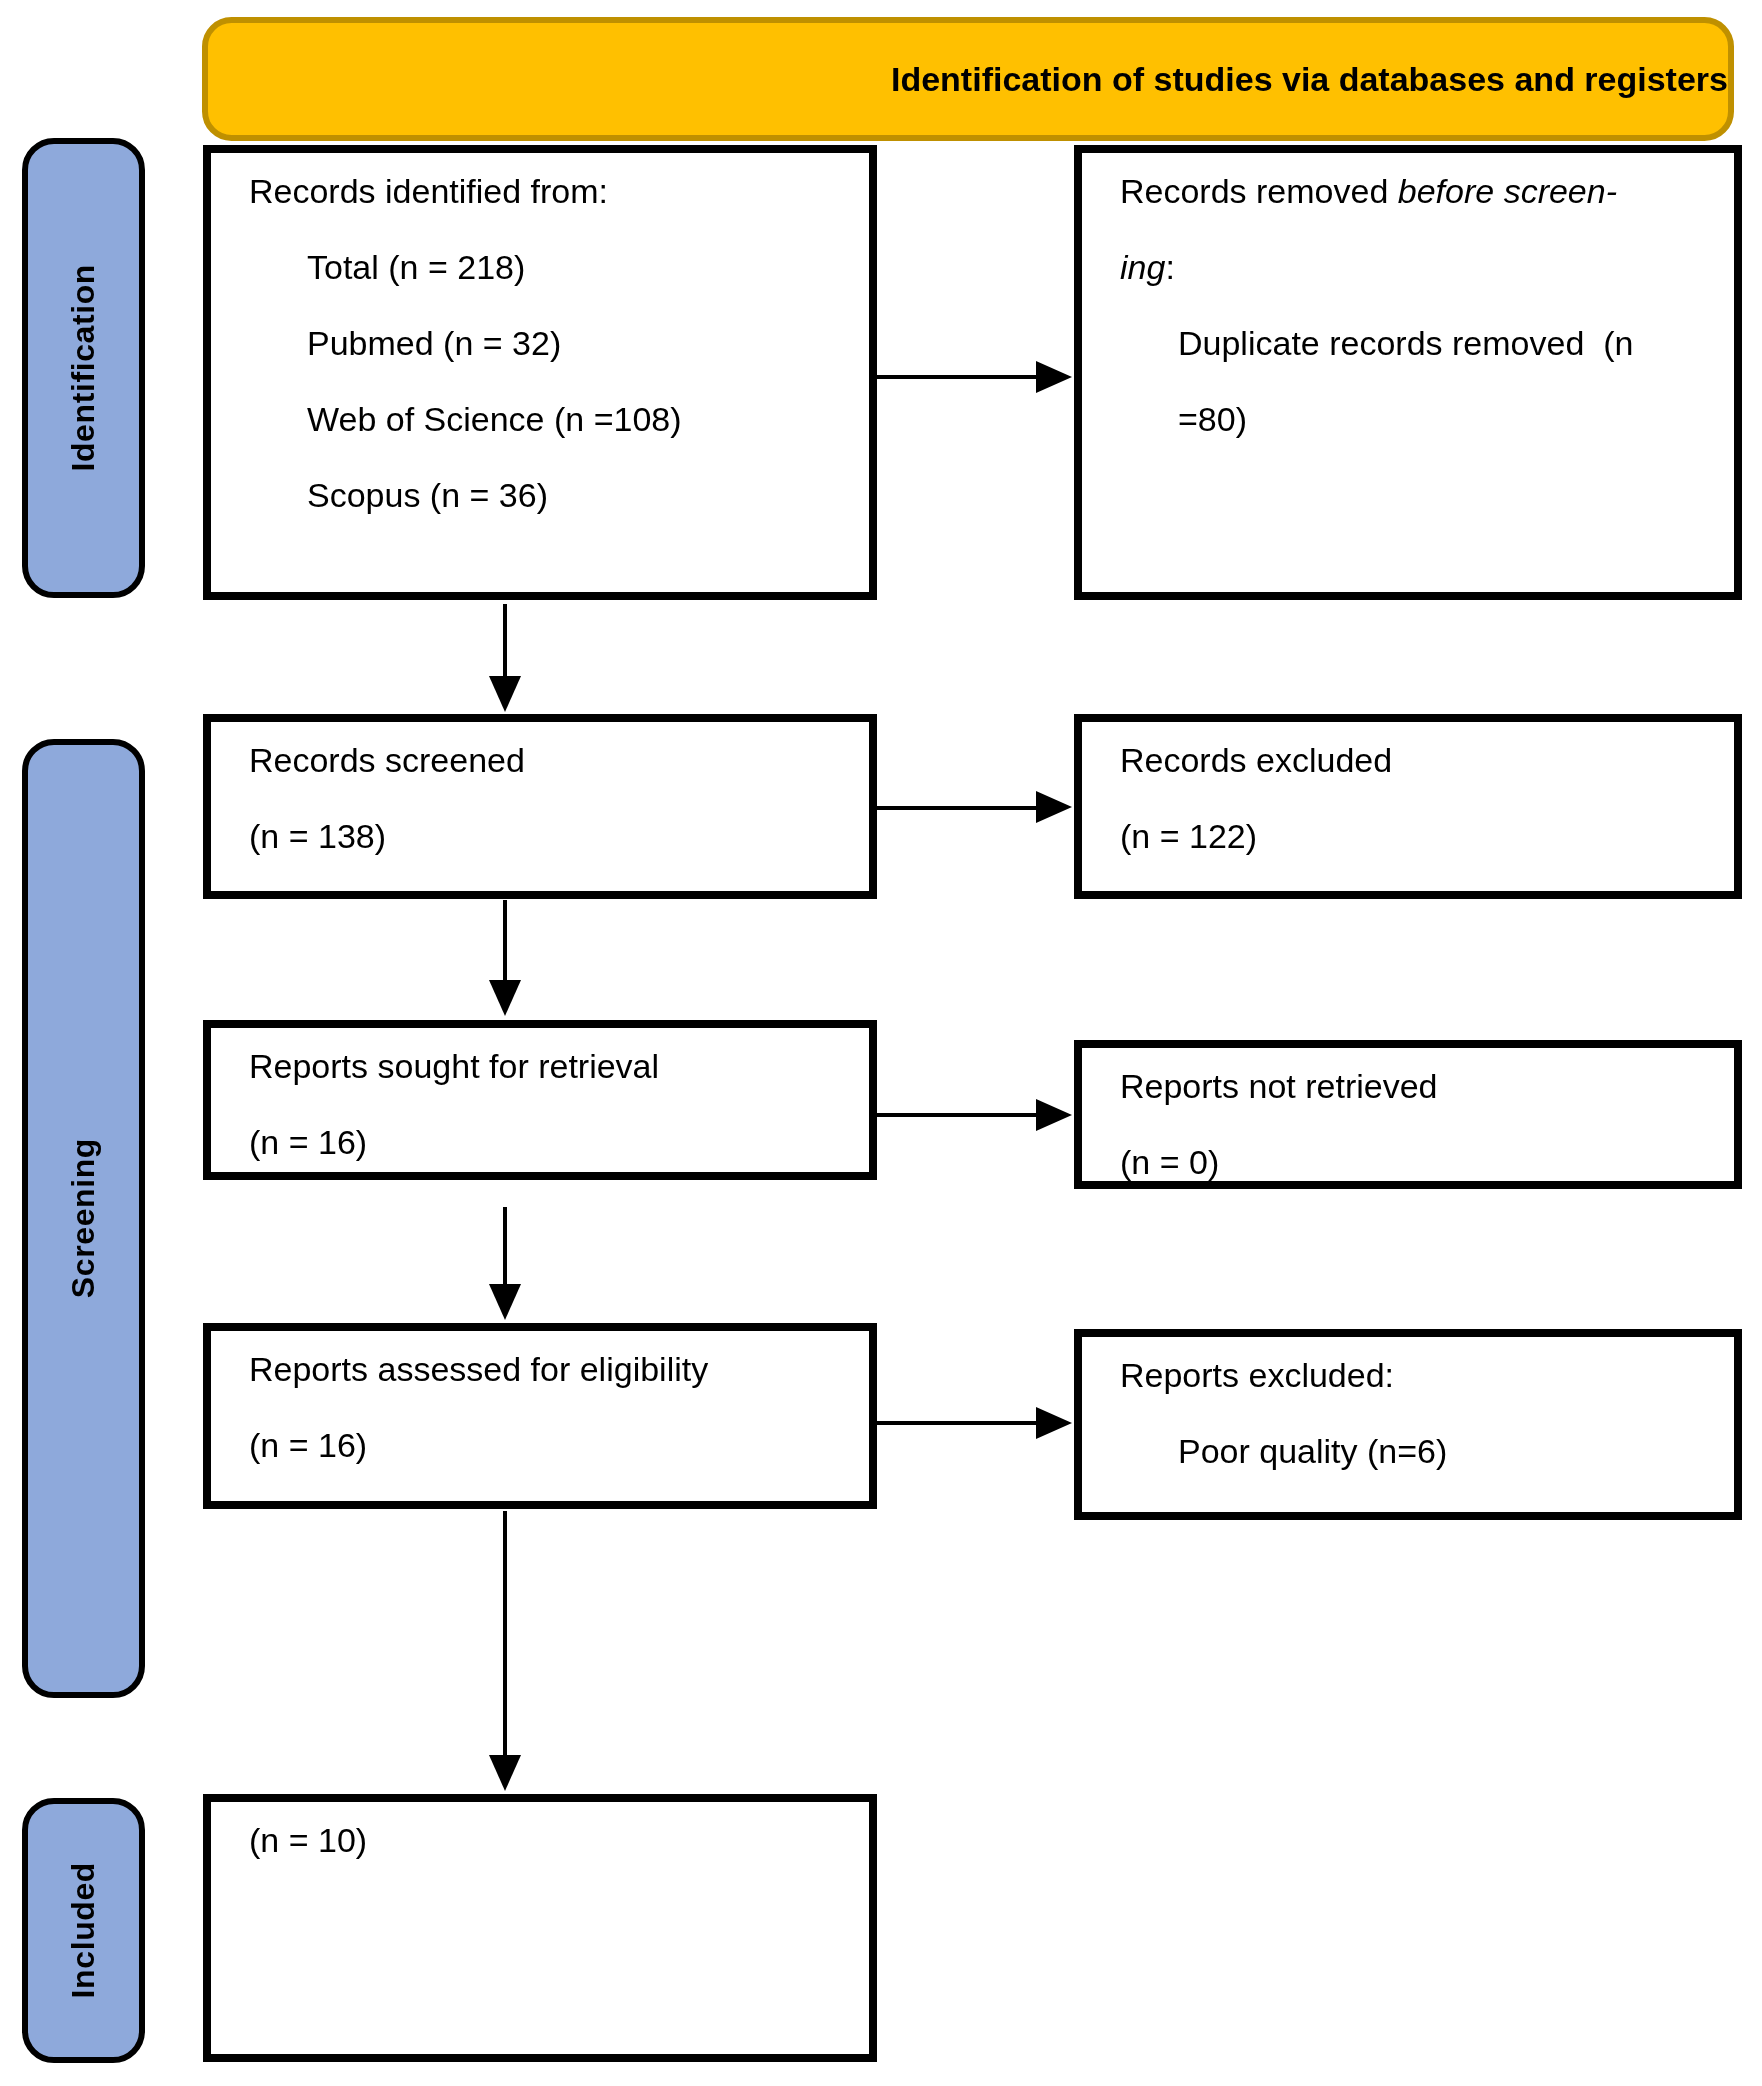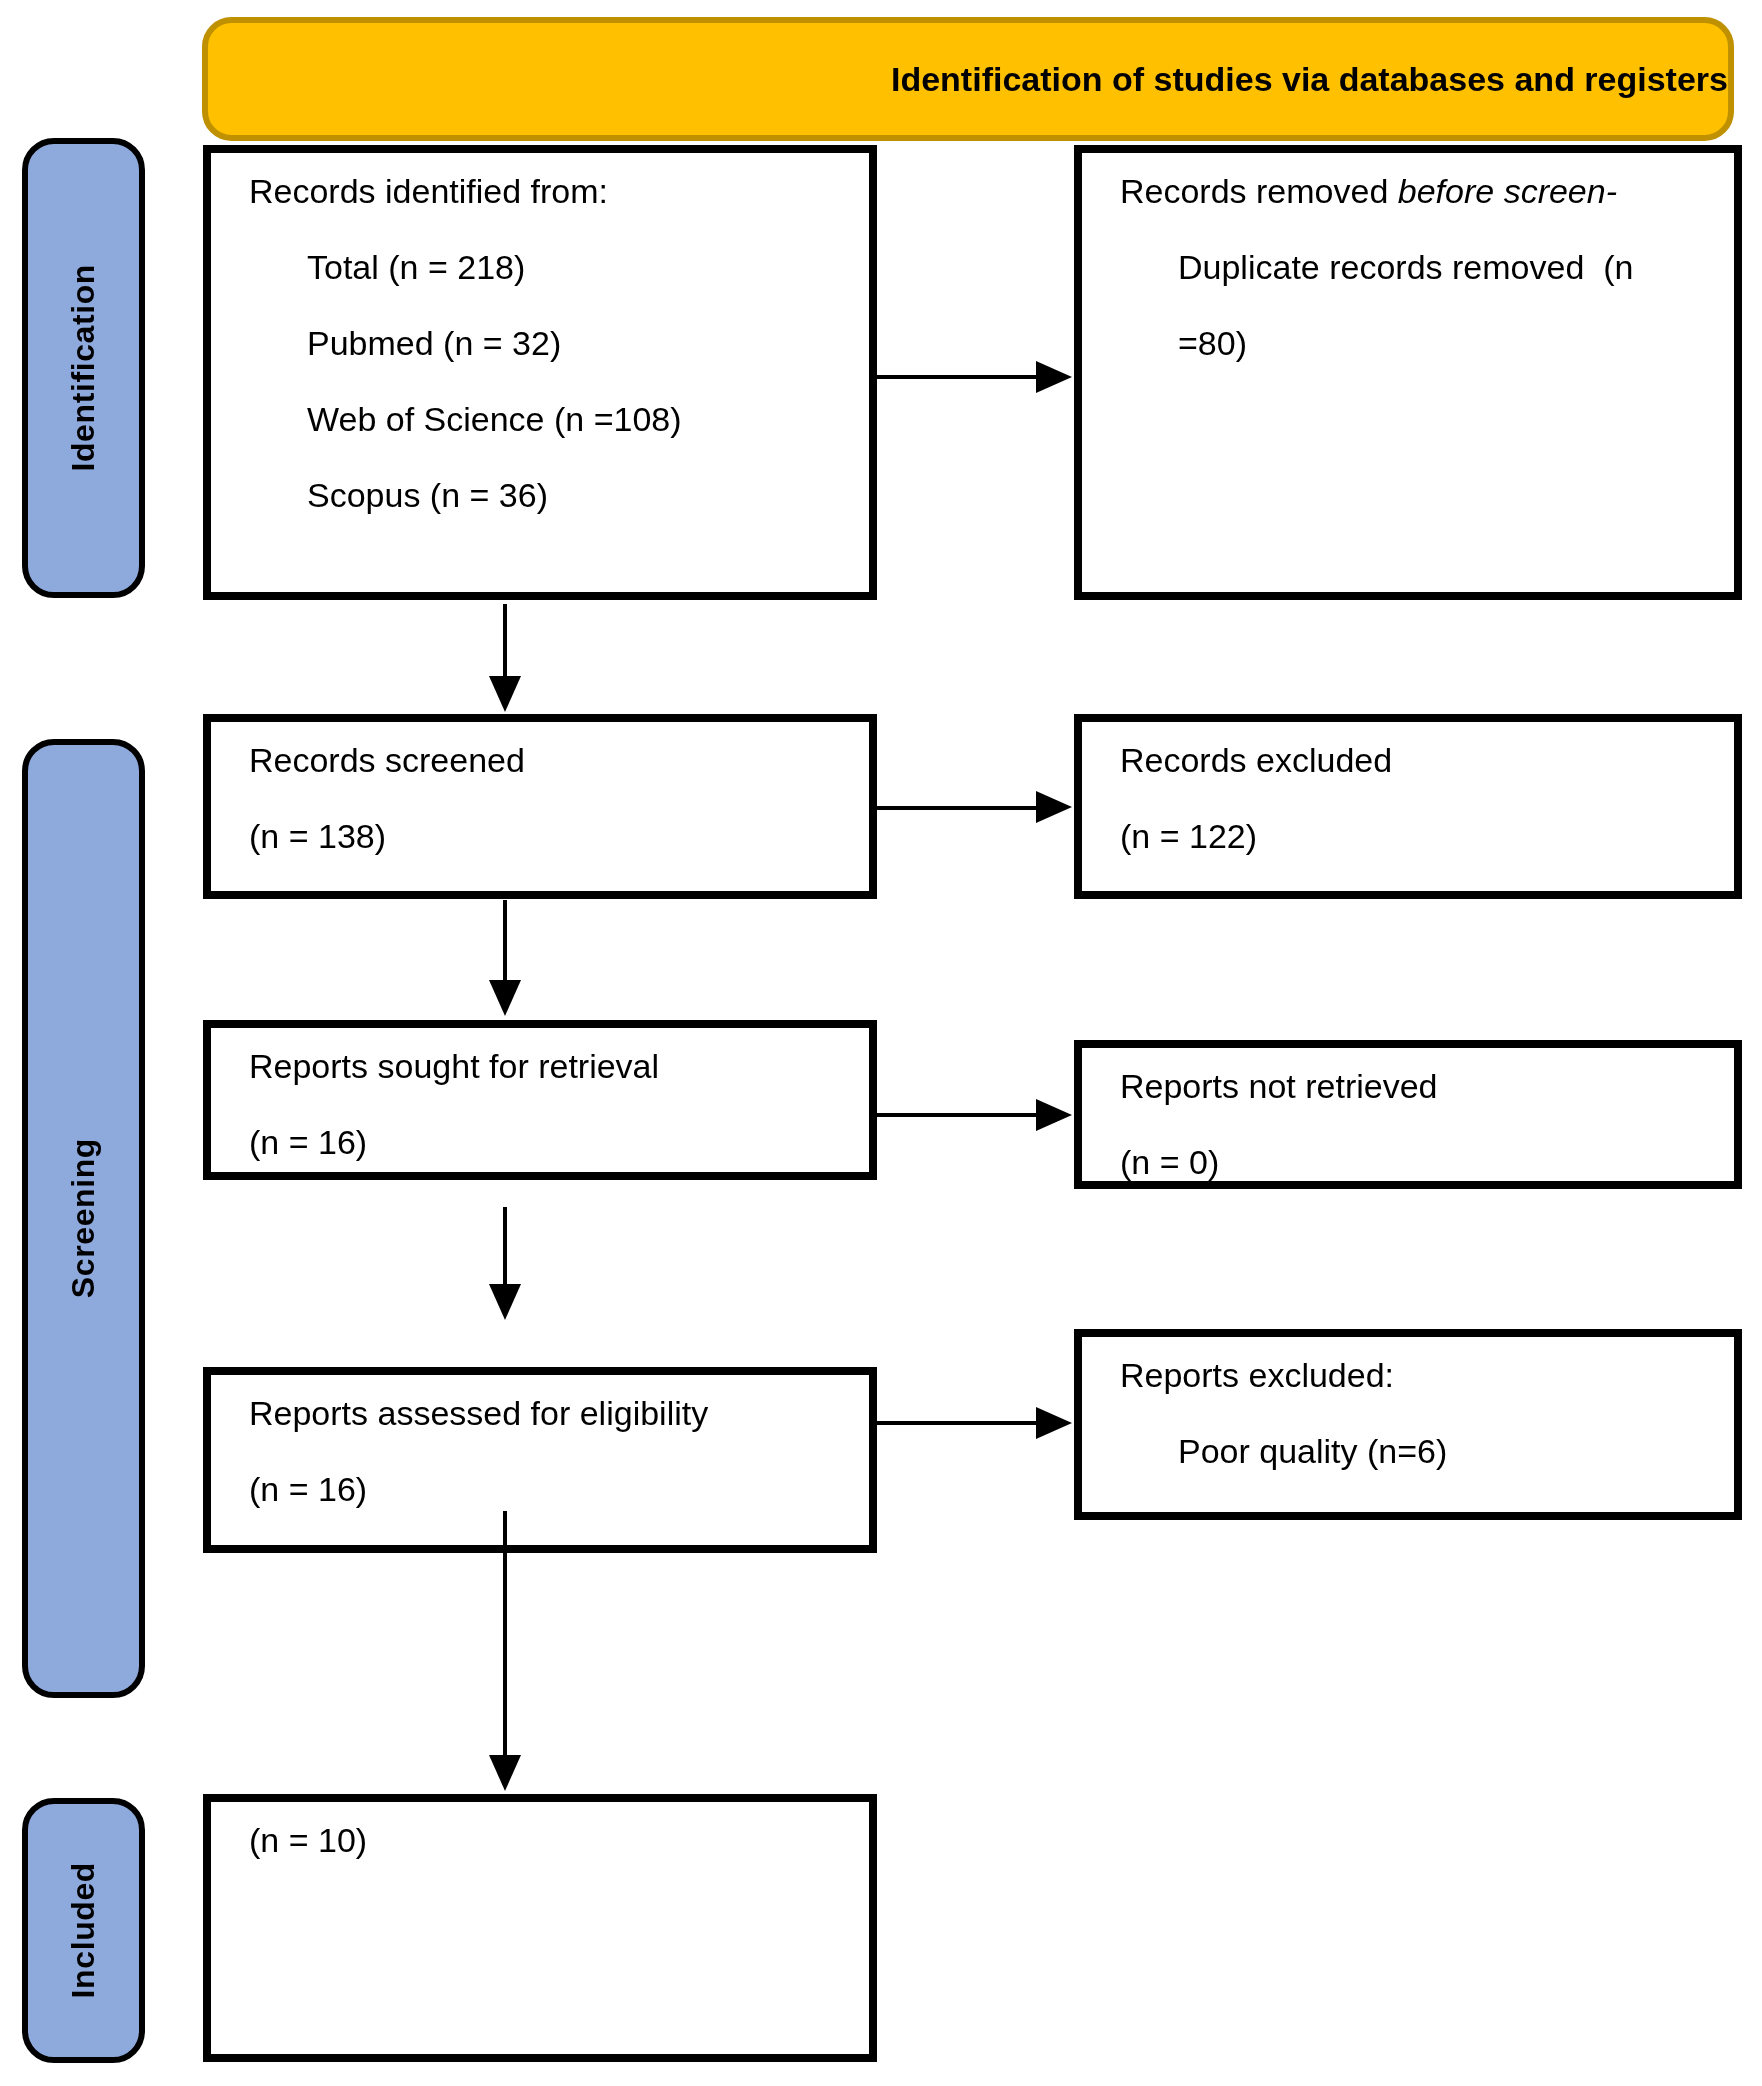--- a/index.html
+++ b/index.html
@@ -67,21 +67,21 @@
 
   .col-left { left: 203px; width: 674px; }
   .col-right { left: 1074px; width: 668px; }
 
   .box-identified { top: 145px; height: 455px; }
   .box-removed { top: 145px; height: 455px; }
   .box-screened { top: 714px; height: 185px; }
   .box-excluded { top: 714px; height: 185px; }
   .box-sought { top: 1020px; height: 160px; }
   .box-not-retrieved { top: 1028px; height: 149px; margin-top: 12px; }
-  .box-assessed { top: 1323px; height: 186px; margin-top: 44px; }
+  .box-assessed { top: 1323px; height: 186px; }
   .box-reports-excluded { top: 1329px; height: 191px; }
   .box-included { top: 1794px; height: 268px; }
 
   
   .vline { position: absolute; width: 4.3px; background: #000; }
   .vhead {
     position: absolute; width: 0; height: 0;
     border-left: 16.6px solid transparent;
     border-right: 16.6px solid transparent;
     border-top: 36px solid #000;
@@ -119,20 +119,21 @@
       <div class="line indent">Total (n = 218)</div>
       <div class="line indent">Pubmed (n = 32)</div>
       <div class="line indent">Web of Science (n =108)</div>
       <div class="line indent">Scopus (n = 36)</div>
     </div>
   </div>
 
   <div class="box col-right box-removed">
     <div class="inner">
       <div class="line"><span>Records removed </span><span class="it">before screen-</span></div>
+      <div class="line"><span class="it">ing</span><span>:</span></div>
       <div class="line indent">Duplicate records removed  (n</div>
       <div class="line indent">=80)</div>
     </div>
   </div>
 
   <div class="box col-left box-screened">
     <div class="inner">
       <div class="line">Records screened</div>
       <div class="line">(n = 138)</div>
     </div>

